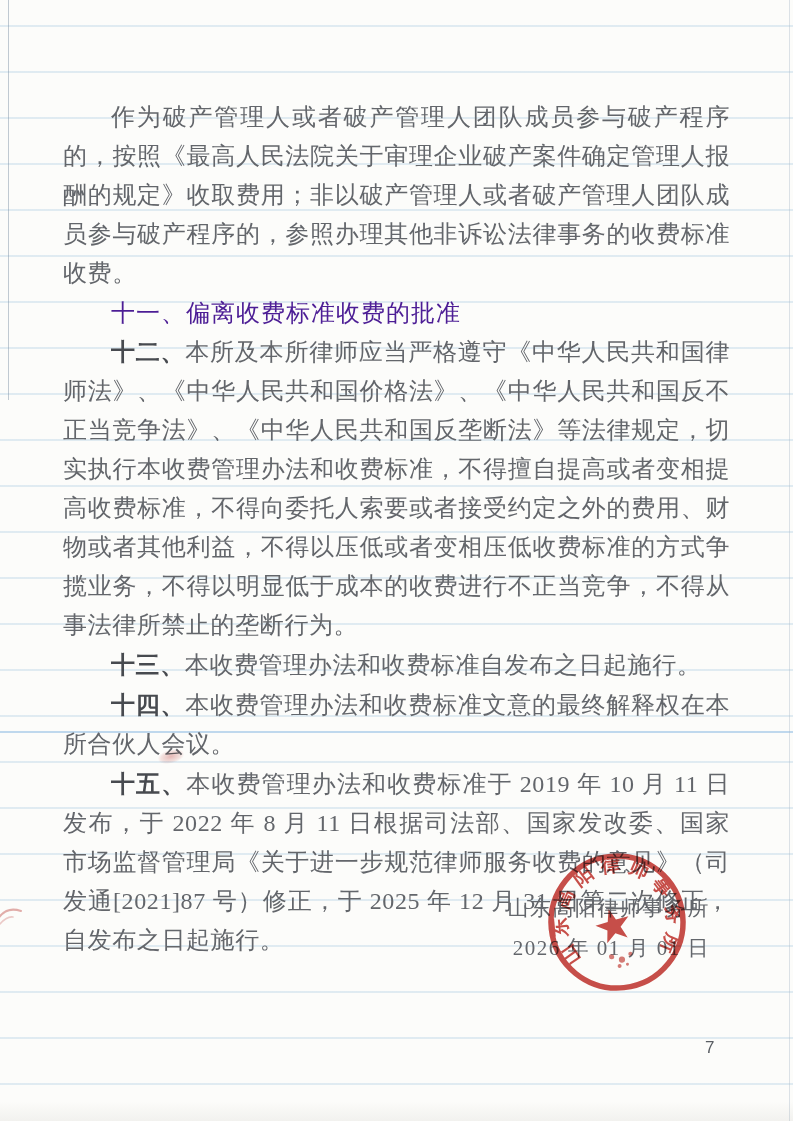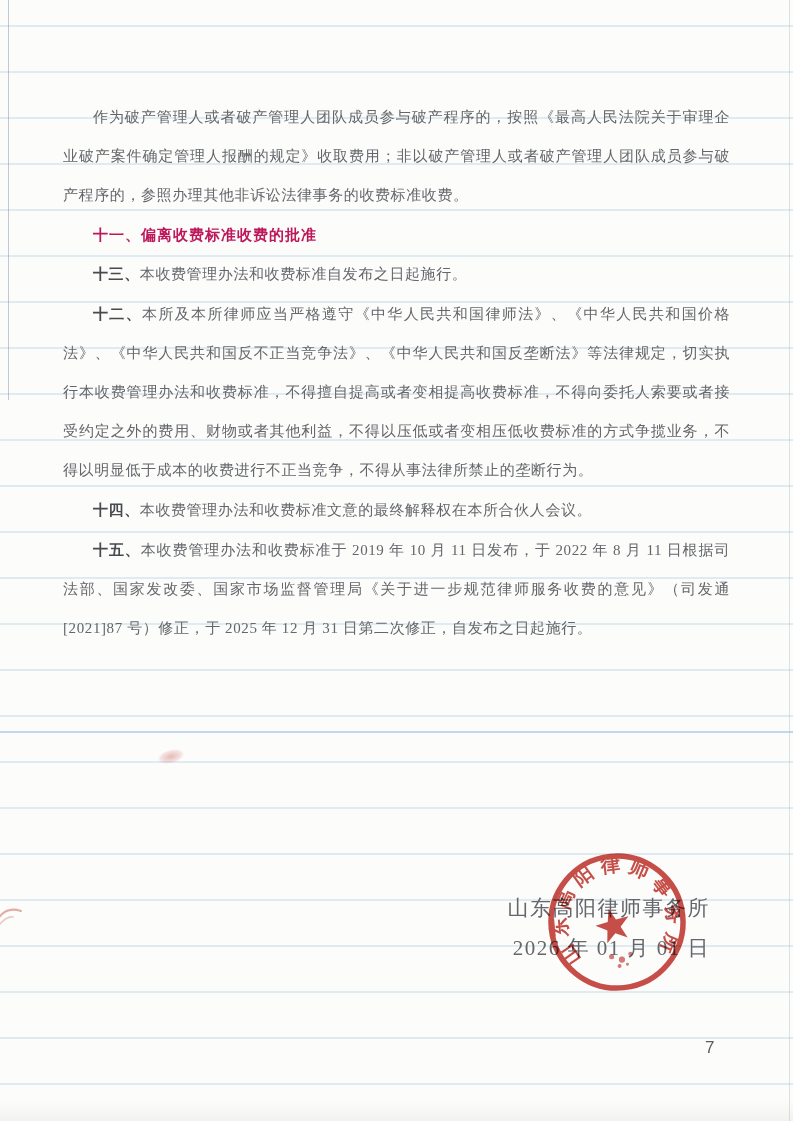--- a/index.html
+++ b/index.html
@@ -30,26 +30,26 @@
   .vline-right{
     position:absolute;left:789px;top:0;width:1px;height:1121px;
     background:rgba(170,185,200,0.40);
   }
   .bottom-noise{
     position:absolute;left:0;right:0;bottom:0;height:20px;
     background:linear-gradient(to bottom, transparent, rgba(180,178,170,0.14));
   }
   .content{
     position:absolute;left:63px;right:63px;top:97px;
-    font-size:15px;line-height:39px;letter-spacing:0.6px;
+    font-size:24px;line-height:39px;letter-spacing:0.6px;
     color:#63666b;text-align:justify;text-justify:inter-character;
   }
   .content p{margin:0;text-indent:2em;}
   .lead{font-weight:bold;color:#474a4f;font-family:"Liberation Sans","DejaVu Sans",sans-serif;}
-  .heading{font-weight:bold;color:#be185d;font-family:"Liberation Sans","DejaVu Sans",sans-serif;letter-spacing:1px;}
+  .heading{font-weight:normal;color:#4c1d95;font-family:"Liberation Sans","DejaVu Sans",sans-serif;letter-spacing:1px;}
   .signature{
     position:absolute;right:83px;top:888px;
     text-align:right;font-size:21px;line-height:40px;
     letter-spacing:1.5px;color:#63666b;
   }
   .page-number{
     position:absolute;left:705px;top:1038px;
     font-size:17px;color:#5a5e63;
     font-family:"Liberation Sans","DejaVu Sans",sans-serif;
   }
@@ -75,22 +75,22 @@
 <div class="page">
 
   <div class="rules"></div>
   <div class="rule-strong"></div>
   <div class="vline-left"></div>
   <div class="vline-right"></div>
 
   <div class="content">
     <p class="para"><span class="lead"></span><span>作为破产管理人或者破产管理人团队成员参与破产程序的，按照《最高人民法院关于审理企业破产案件确定管理人报酬的规定》收取费用；非以破产管理人或者破产管理人团队成员参与破产程序的，参照办理其他非诉讼法律事务的收费标准收费。</span></p>
     <p class="para heading"><span>十一、</span><span>偏离收费标准收费的批准</span></p>
+    <p class="para"><span class="lead">十二、</span><span>本所及本所律师应当严格遵守《中华人民共和国律师法》、《中华人民共和国价格法》、《中华人民共和国反不正当竞争法》、《中华人民共和国反垄断法》等法律规定，切实执行本收费管理办法和收费标准，不得擅自提高或者变相提高收费标准，不得向委托人索要或者接受约定之外的费用、财物或者其他利益，不得以压低或者变相压低收费标准的方式争揽业务，不得以明显低于成本的收费进行不正当竞争，不得从事法律所禁止的垄断行为。</span></p>
     <p class="para"><span class="lead">十三、</span><span>本收费管理办法和收费标准自发布之日起施行。</span></p>
-    <p class="para"><span class="lead">十二、</span><span>本所及本所律师应当严格遵守《中华人民共和国律师法》、《中华人民共和国价格法》、《中华人民共和国反不正当竞争法》、《中华人民共和国反垄断法》等法律规定，切实执行本收费管理办法和收费标准，不得擅自提高或者变相提高收费标准，不得向委托人索要或者接受约定之外的费用、财物或者其他利益，不得以压低或者变相压低收费标准的方式争揽业务，不得以明显低于成本的收费进行不正当竞争，不得从事法律所禁止的垄断行为。</span></p>
     <p class="para"><span class="lead">十四、</span><span>本收费管理办法和收费标准文意的最终解释权在本所合伙人会议。</span></p>
     <p class="para"><span class="lead">十五、</span><span>本收费管理办法和收费标准于 2019 年 10 月 11 日发布，于 2022 年 8 月 11 日根据司法部、国家发改委、国家市场监督管理局《关于进一步规范律师服务收费的意见》（司发通[2021]87 号）修正，于 2025 年 12 月 31 日第二次修正，自发布之日起施行。</span></p>
   </div>
 
   <div class="inline-ink"></div>
 
   <div class="signature">
     <div>山东高阳律师事务所</div>
     <div>2026 年 01 月 01 日</div>
   </div>

